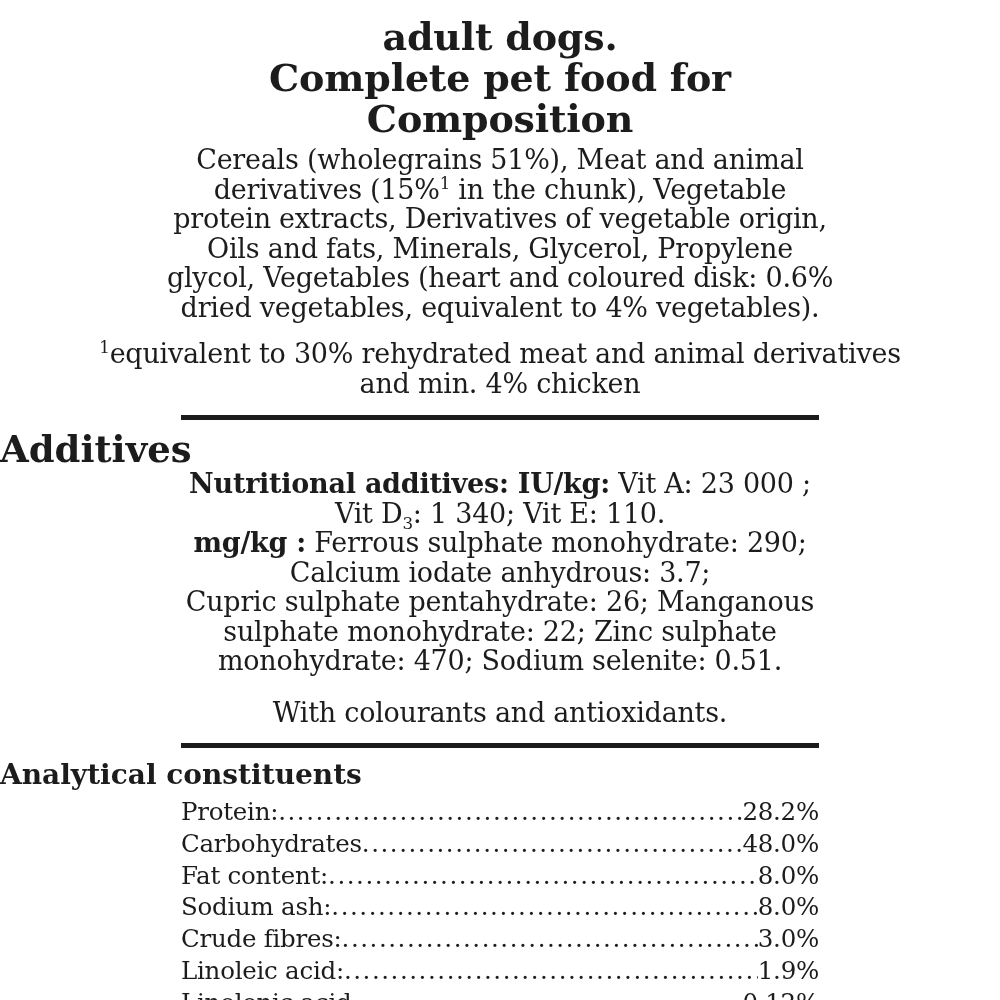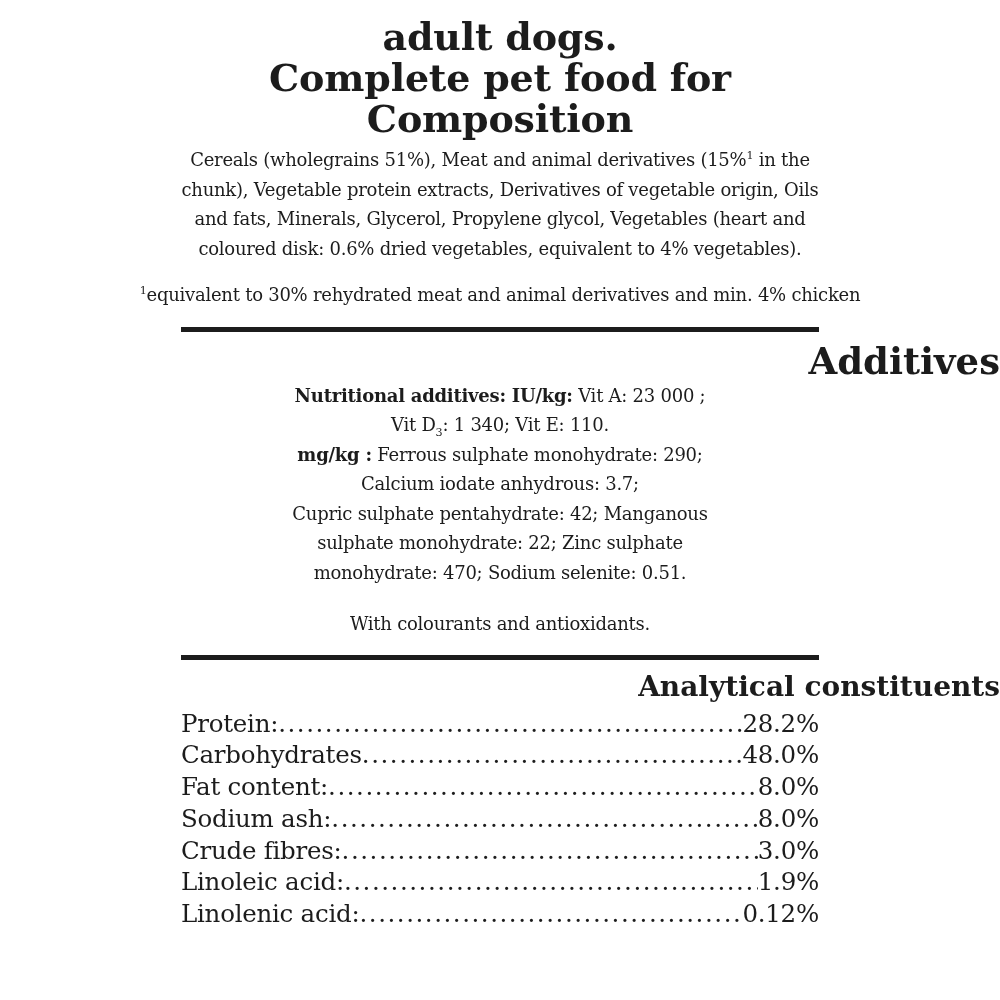--- a/index.html
+++ b/index.html
@@ -31,38 +31,38 @@
   .title-line {
     font-family: "DejaVu Serif", serif;
     font-weight: 700;
     font-size: 38px;
     line-height: 41px;
     letter-spacing: -0.2px;
     color: #1c1c1c;
   }
 
   .section-heading {
-    text-align: right;
+    text-align: left;
     font-family: "DejaVu Serif", serif;
     font-weight: 700;
     font-size: 37px;
     line-height: 40px;
     color: #1c1c1c;
   }
   .section-heading.tight {
     font-size: 28px;
     line-height: 38px;
   }
 
   
   .para {
     text-align: center;
     font-family: "DejaVu Serif", serif;
     font-weight: 400;
-    font-size: 18px;
+    font-size: 27px;
     line-height: 29.5px;
     color: #1c1c1c;
     padding: 0 168px;
     letter-spacing: -0.25px;
   }
   .para.composition {
     padding: 0 166px;
     margin-top: 6px;
   }
   .para.footnote {
@@ -147,21 +147,21 @@
   <div class="para composition"><span>Cereals (wholegrains 51%), Meat and animal derivatives (15%</span><sup class="fn">1</sup><span> in the chunk), Vegetable protein extracts, Derivatives of vegetable origin, Oils and fats, Minerals, Glycerol, Propylene glycol, Vegetables (heart and coloured disk: 0.6% dried vegetables, equivalent to 4% vegetables).</span></div>
 
   <div class="para footnote"><sup class="fn">1</sup><span>equivalent to 30% rehydrated meat and animal derivatives and min. 4% chicken</span></div>
 
   <div class="rule first"></div>
 
   <div class="section-heading">Additives</div>
 
   <div class="para additive-line"><b class="bold-seg">Nutritional additives: IU/kg:</b><span> Vit A: 23 000 ;</span><br><span>Vit D</span><sub class="sb">3</sub><span>: 1 340; Vit E: 110.</span></div>
 
-  <div class="para additive-line"><b class="bold-seg">mg/kg :</b><span> Ferrous sulphate monohydrate: 290;</span><br><span>Calcium iodate anhydrous: 3.7;</span><br><span>Cupric sulphate pentahydrate: 42; Manganous</span><br><span>sulphate monohydrate: 22; Zinc sulphate</span><br><span>monohydrate: 470; Sodium selenite: 0.51.</span></div>
+  <div class="para additive-line"><b class="bold-seg">mg/kg :</b><span> Ferrous sulphate monohydrate: 290;</span><br><span>Calcium iodate anhydrous: 3.7;</span><br><span>Cupric sulphate pentahydrate: 26; Manganous</span><br><span>sulphate monohydrate: 22; Zinc sulphate</span><br><span>monohydrate: 470; Sodium selenite: 0.51.</span></div>
 
   <div class="para colourants">With colourants and antioxidants.</div>
 
   <div class="rule second"></div>
 
   <div class="section-heading tight">Analytical constituents</div>
 
   <div class="constituents">
     <div class="const-row">
       <span class="const-name">Protein: </span>

